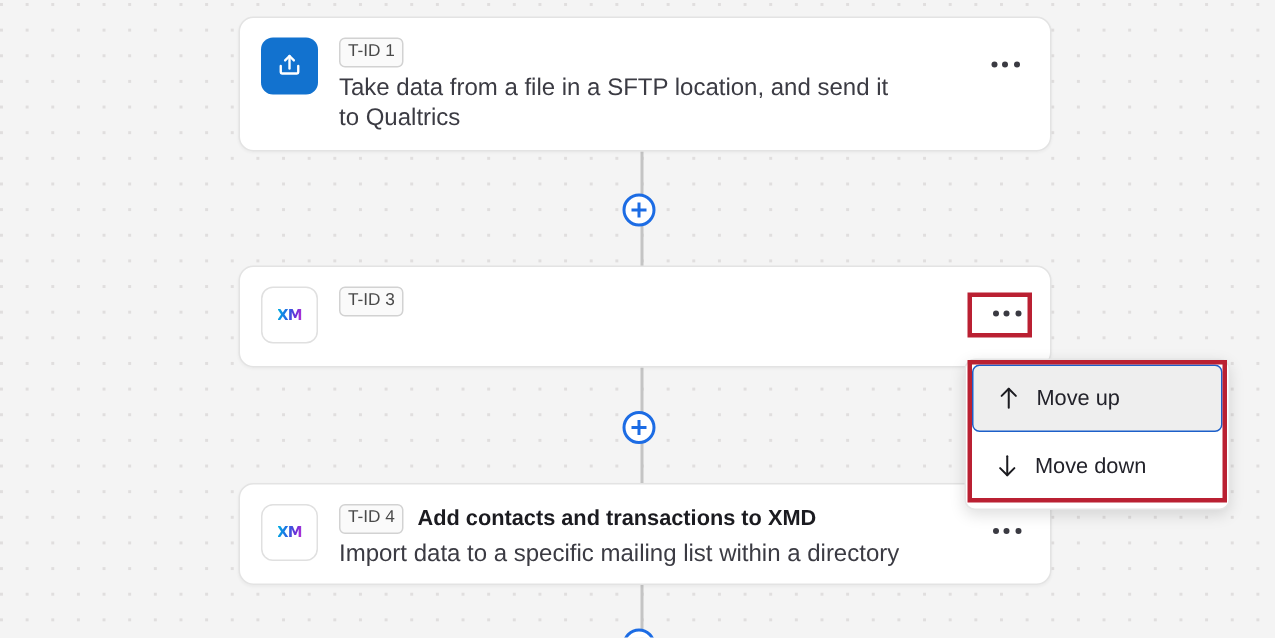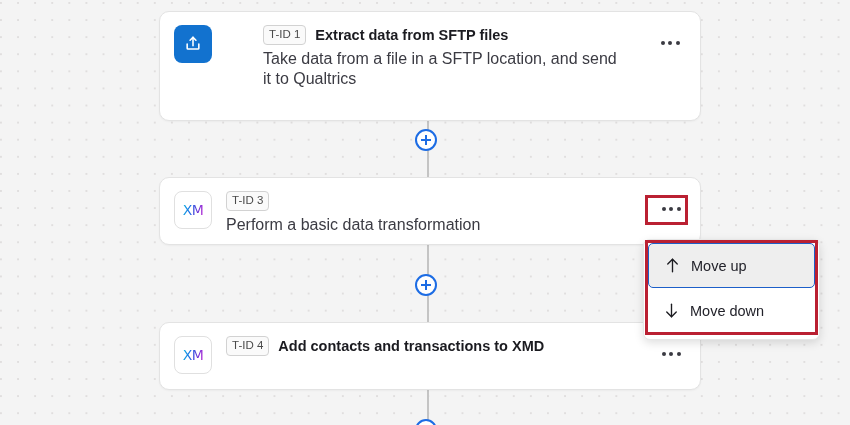--- a/index.html
+++ b/index.html
@@ -75,21 +75,21 @@
     background: #ffffff;
     border: 1px solid #e3e3e3;
     border-radius: 10px;
     box-sizing: border-box;
     box-shadow: 0 1px 2px rgba(0,0,0,0.04);
     display: flex;
     align-items: flex-start;
     padding: 13px 14px 13px 14px;
     z-index: 3;
   }
-  .card-1 { top: 11px;  height: 110px; gap: 37px; }
+  .card-1 { top: 11px;  height: 90px; }
   .card-2 { top: 177px; height: 68px; }
   .card-3 { top: 322px; height: 68px; }
 
   
   .node-icon {
     flex: 0 0 auto;
     width: 38px;
     height: 38px;
     border-radius: 8px;
     display: flex;
@@ -99,22 +99,22 @@
   }
   .icon-upload {
     background: #1272cf;
   }
   .icon-xm {
     background: #ffffff;
     border: 1px solid #e0e0e0;
   }
   .xm-text {
     font-family: "DejaVu Sans", sans-serif;
-    font-weight: normal;
-    font-size: 14px;
+    font-weight: bold;
+    font-size: 10px;
     letter-spacing: -0.5px;
     background: linear-gradient(100deg, #00b5e2 0%, #1f6ce4 38%, #6a2fd6 72%, #c42fd6 100%);
     -webkit-background-clip: text;
     background-clip: text;
     color: transparent;
     -webkit-text-fill-color: transparent;
   }
 
   
   .card-body {
@@ -250,61 +250,60 @@
     <div class="node-icon icon-upload">
       <svg width="20" height="20" viewBox="0 0 24 24" fill="none" stroke="#ffffff" stroke-width="1.9" stroke-linecap="round" stroke-linejoin="round">
         <path d="M12 14V4"></path>
         <path d="M8.5 7.5L12 4l3.5 3.5"></path>
         <path d="M5 12v5a1 1 0 0 0 1 1h12a1 1 0 0 0 1-1v-5"></path>
       </svg>
     </div>
     <div class="card-body">
       <div class="card-title-row">
         <span class="tid-badge">T-ID 1</span>
-        <span class="card-title">Extract data from SFTP files</span>
       </div>
       <div class="card-desc">Take data from a file in a SFTP location, and send it to Qualtrics</div>
     </div>
     <div class="kebab kebab-1">
       <span></span>
       <span></span>
       <span></span>
     </div>
   </div>
 
   <div class="plus-btn plus-1"></div>
 
   <div class="node-card card-2">
     <div class="node-icon icon-xm">
       <span class="xm-text">XM</span>
     </div>
     <div class="card-body">
       <div class="card-title-row">
         <span class="tid-badge">T-ID 3</span>
       </div>
-      <div class="card-desc">Perform a basic data transformation</div>
     </div>
     <div class="kebab">
       <span></span>
       <span></span>
       <span></span>
     </div>
   </div>
 
   <div class="plus-btn plus-2"></div>
 
   <div class="node-card card-3">
     <div class="node-icon icon-xm">
       <span class="xm-text">XM</span>
     </div>
     <div class="card-body">
       <div class="card-title-row">
         <span class="tid-badge">T-ID 4</span>
         <span class="card-title">Add contacts and transactions to XMD</span>
       </div>
+      <div class="card-desc">Import data to a specific mailing list within a directory</div>
     </div>
     <div class="kebab">
       <span></span>
       <span></span>
       <span></span>
     </div>
   </div>
 
   <div class="plus-btn plus-3"></div>
 

